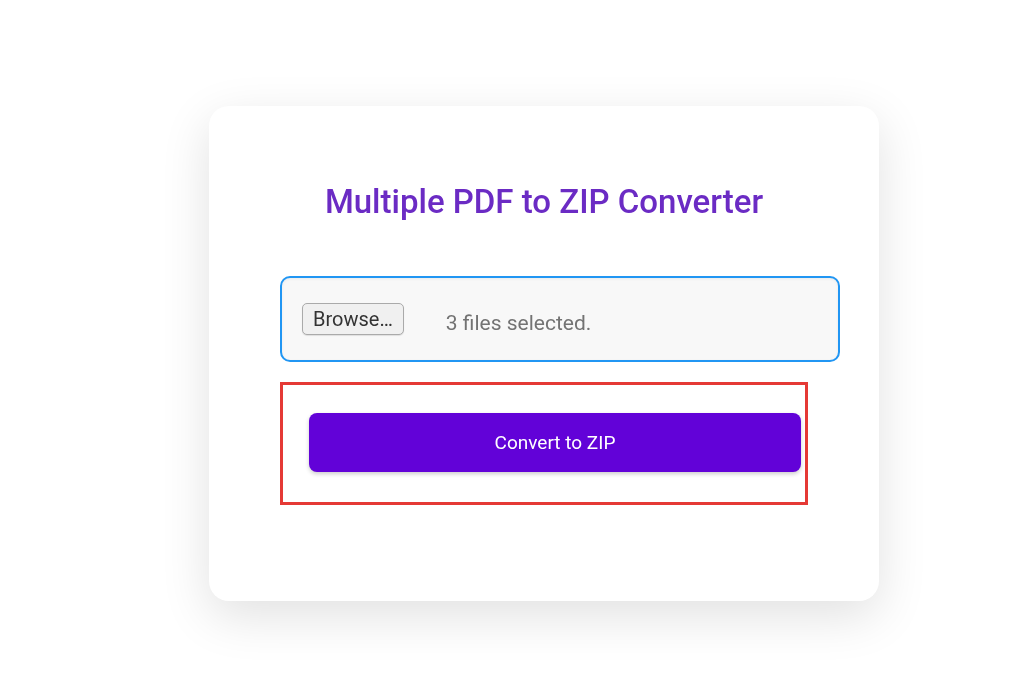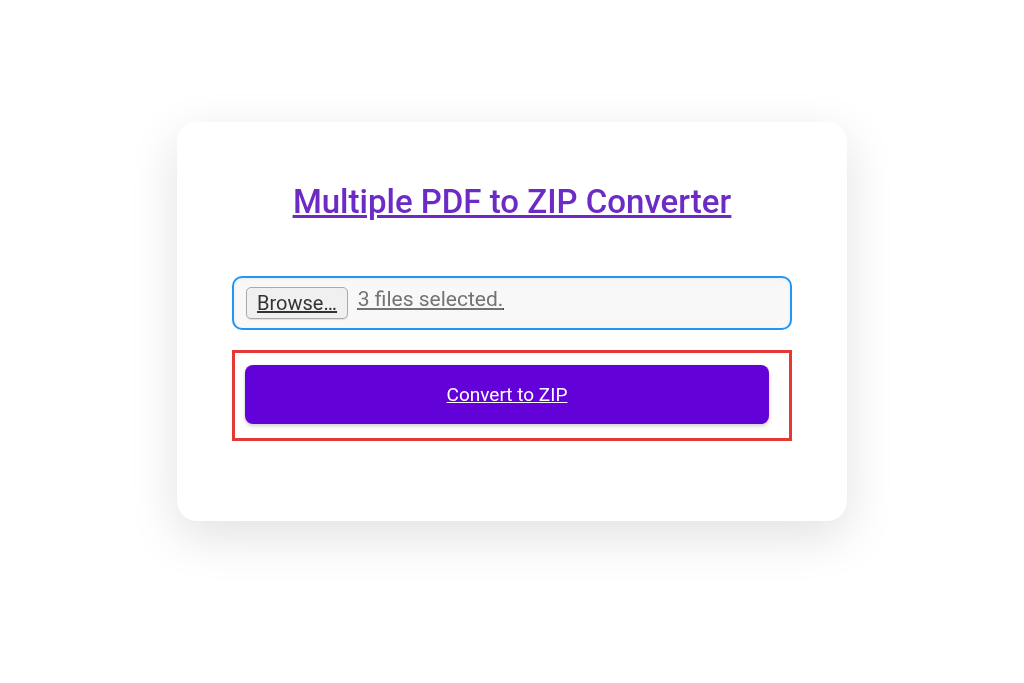--- a/index.html
+++ b/index.html
@@ -1,19 +1,18 @@
 <!DOCTYPE html>
 <html><head>
   <meta charset="utf-8">
   <style>
     * {
-      margin: 0;
+      margin: 16px;
       padding: 0;
       box-sizing: border-box;
-      text-decoration: underline;
     }
     
     body {
       font-family: -apple-system, BlinkMacSystemFont, "Segoe UI", Roboto, Helvetica, Arial, sans-serif;
       background: #ffffff;
       width: 1024px;
       height: 683px;
       display: flex;
       align-items: center;
       justify-content: center;
@@ -34,23 +33,23 @@
       font-weight: 500;
       text-align: center;
       margin-bottom: 55px;
     }
     
     .file-input-wrapper {
       width: 100%;
       background: #f8f8f8;
       border: 2px solid #2196f3;
       border-radius: 10px;
-      padding: 9px 12px;
+      padding: 9px 4px;
       display: flex;
-      align-items: flex-start;
+      align-items: flex-end;
       gap: 10px;
       margin-bottom: 20px;
       box-shadow: inset 0 1px 3px rgba(0,0,0,0.06);
     }
     
     .browse-button {
       background: #f0f0f0;
       border: 1px solid #aaa;
       border-radius: 5px;
       padding: 3px 10px;

